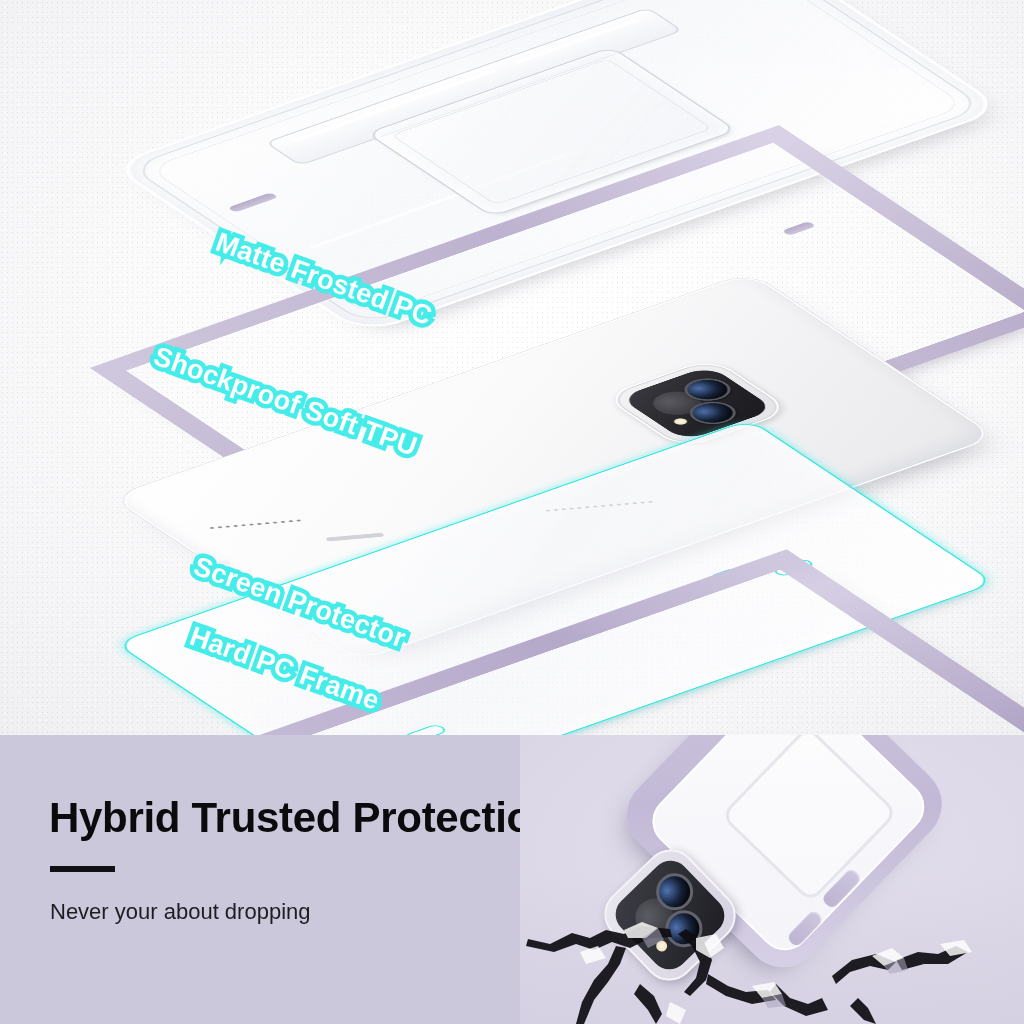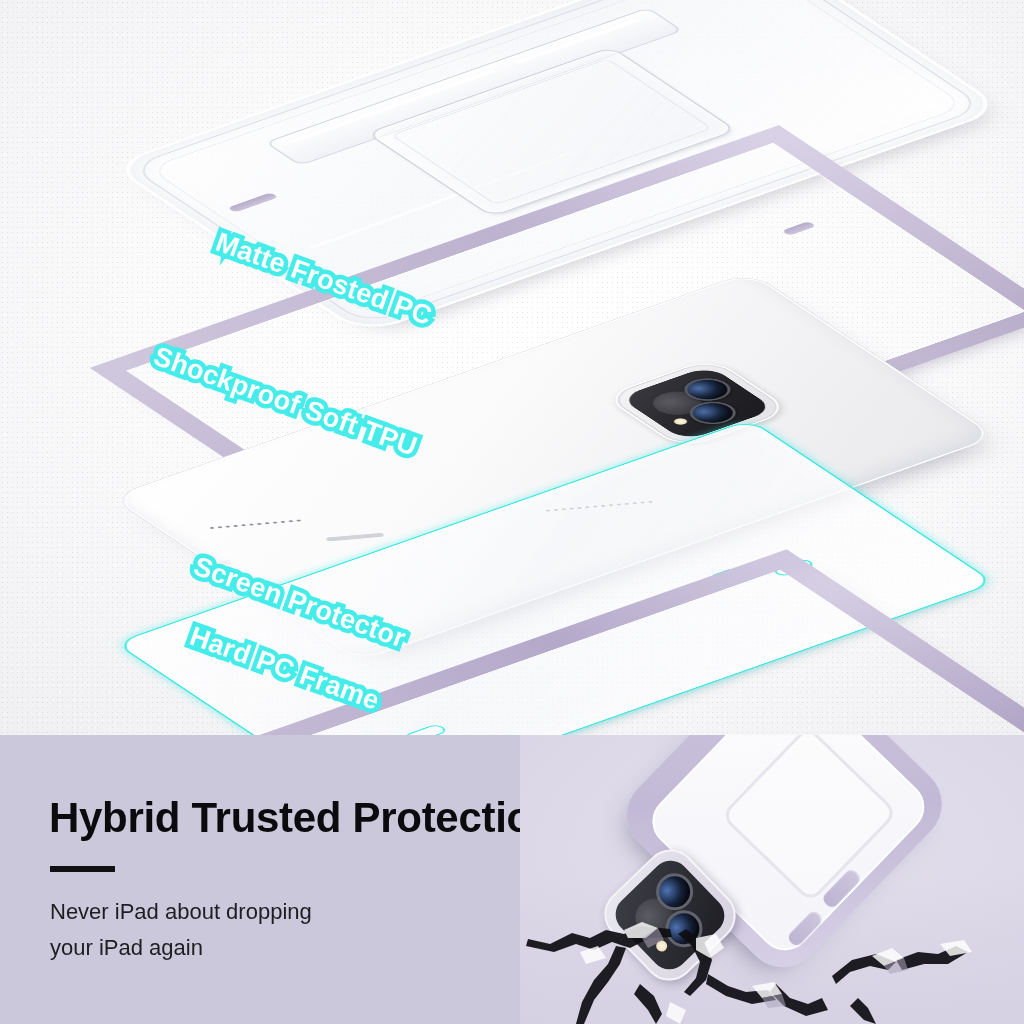--- a/index.html
+++ b/index.html
@@ -253,22 +253,21 @@
       <div class="callout" style="font-size:27px;">Hard PC Frame</div>
     </div>
   </div>
 
   <div id="banner">
 
     <div id="banner-copy">
       <h1 id="headline">Hybrid Trusted Protection</h1>
       <div id="rule"></div>
       <div id="sub">
-        <span class="l">Never iPad about dropping</span>
-        <span class="l">your iPad again</span>
+        <span class="l">Never your about dropping</span>
       </div>
     </div>
 
     <div id="drop">
       <div class="floor"></div>
 
       <div class="tablet">
         <div class="tcase">
           <div class="tclear">
             <div class="tstand"></div>

